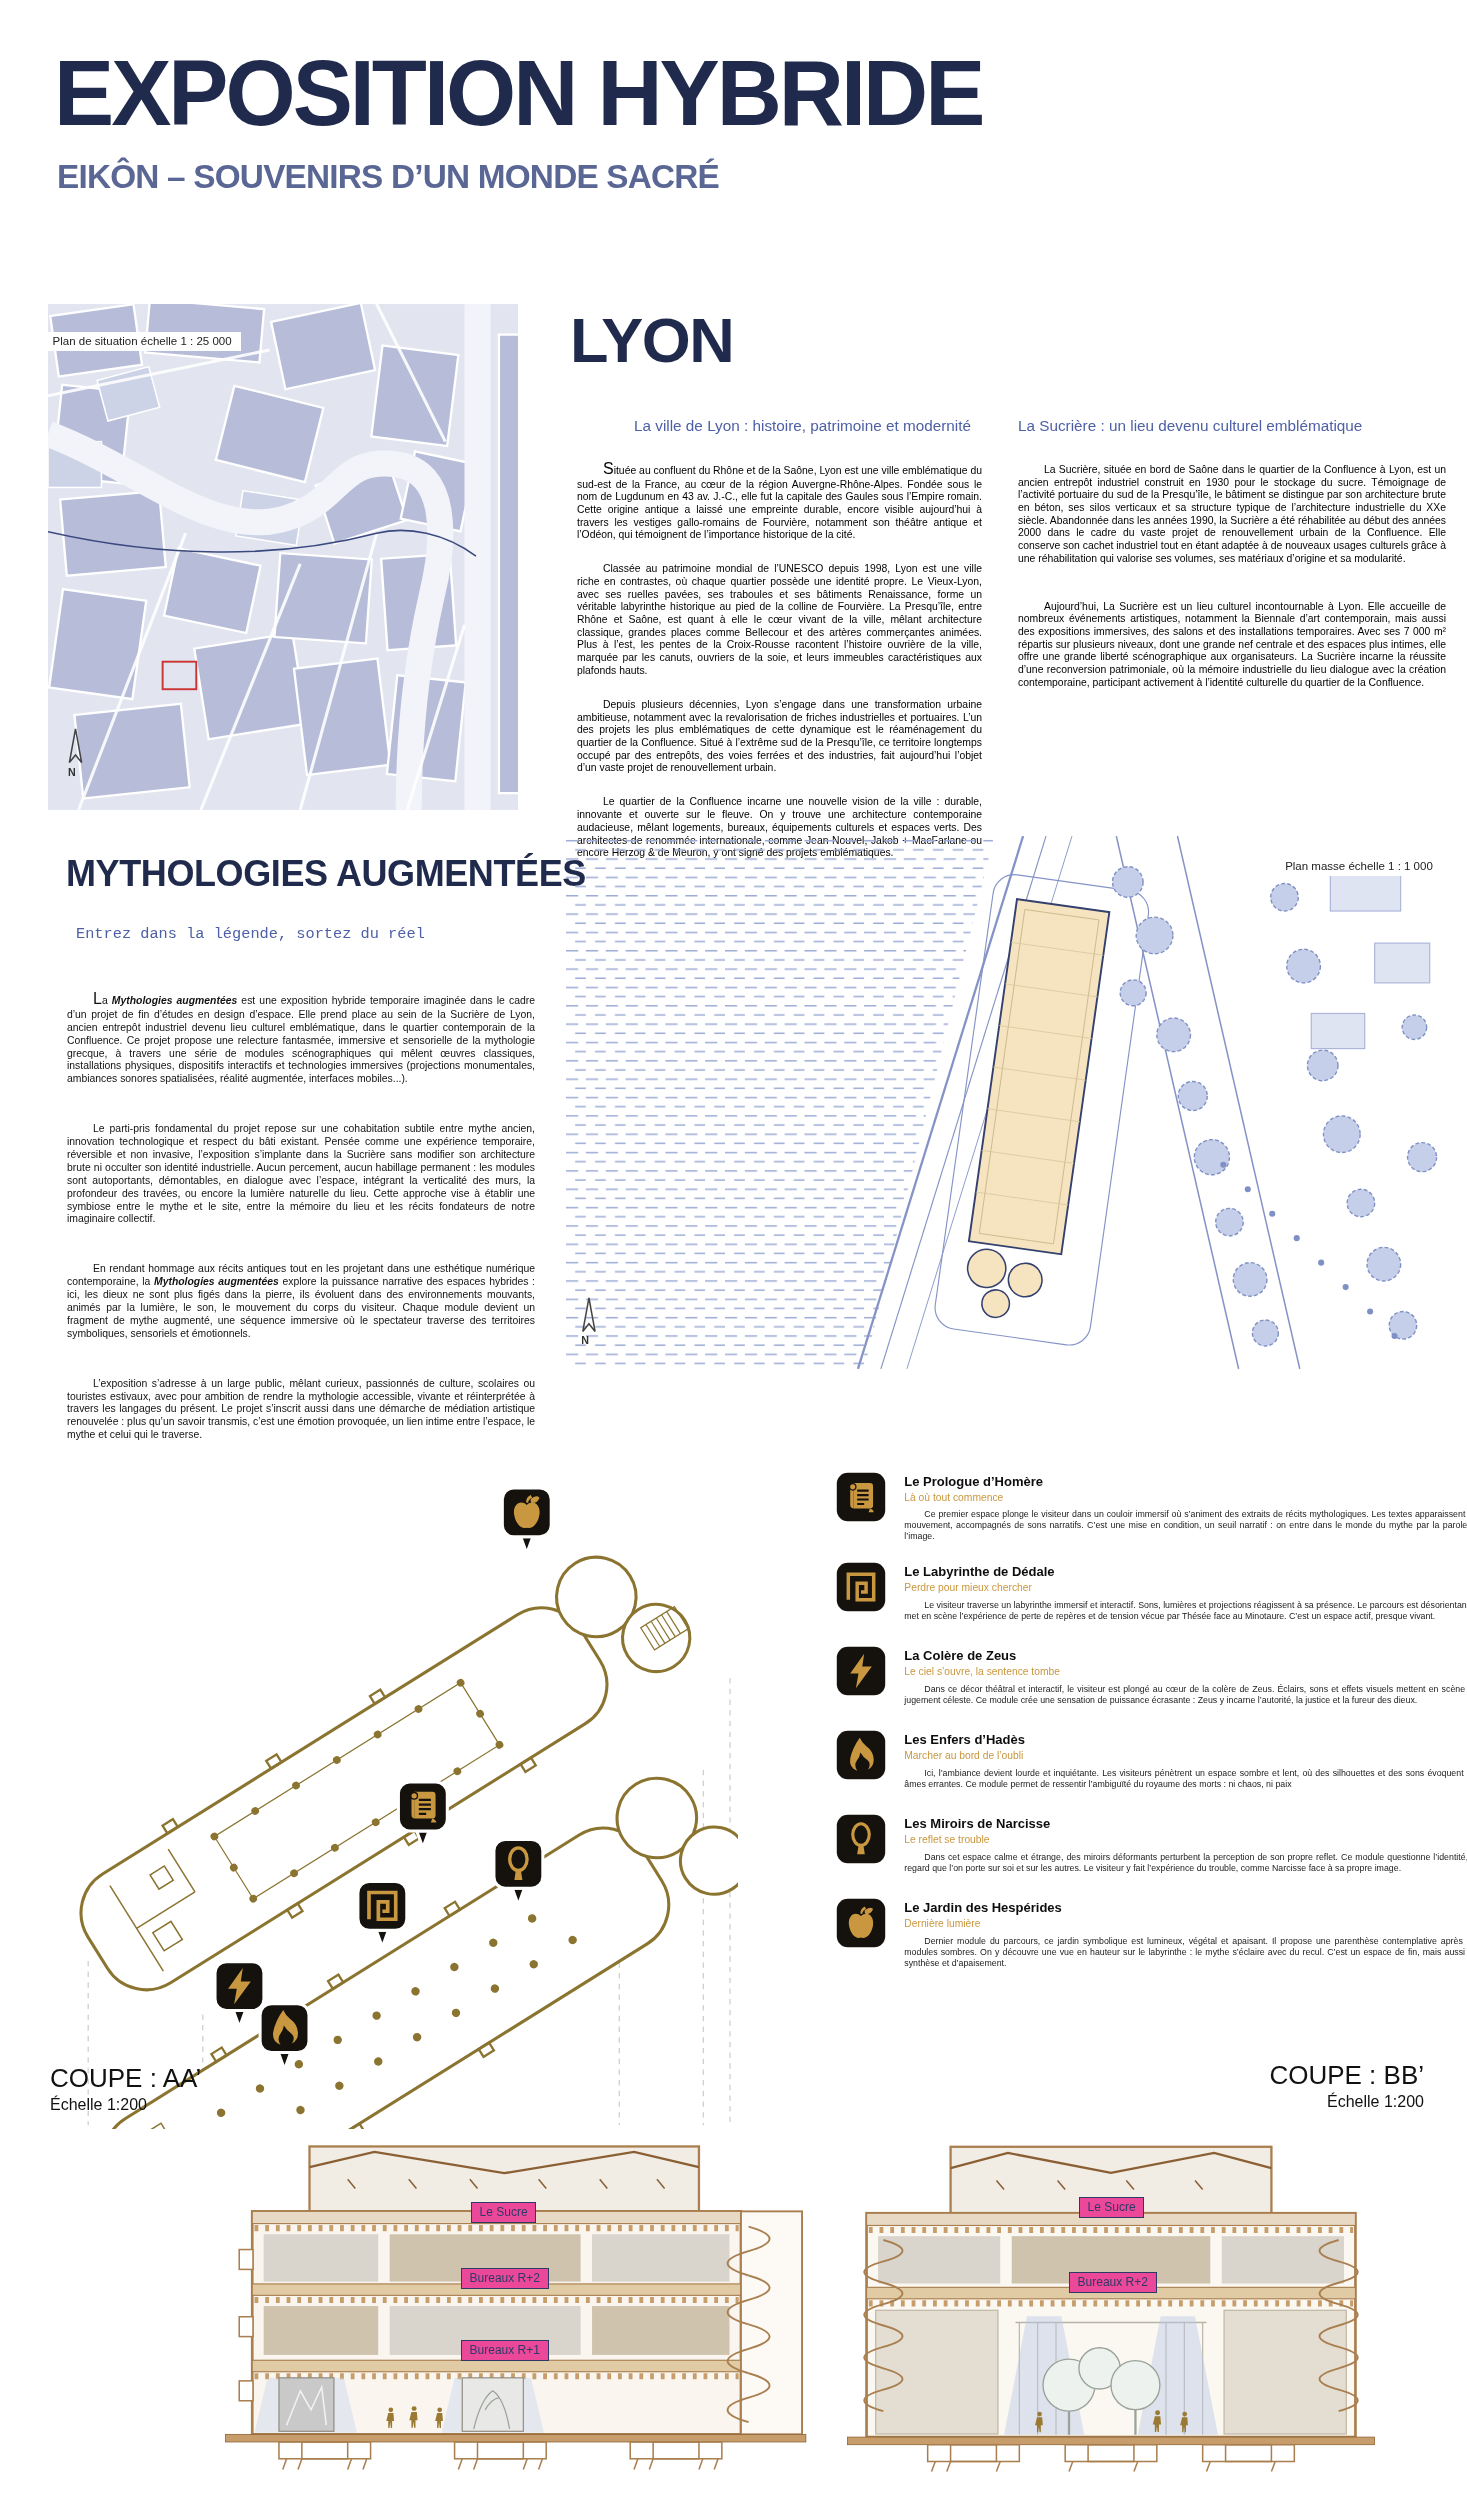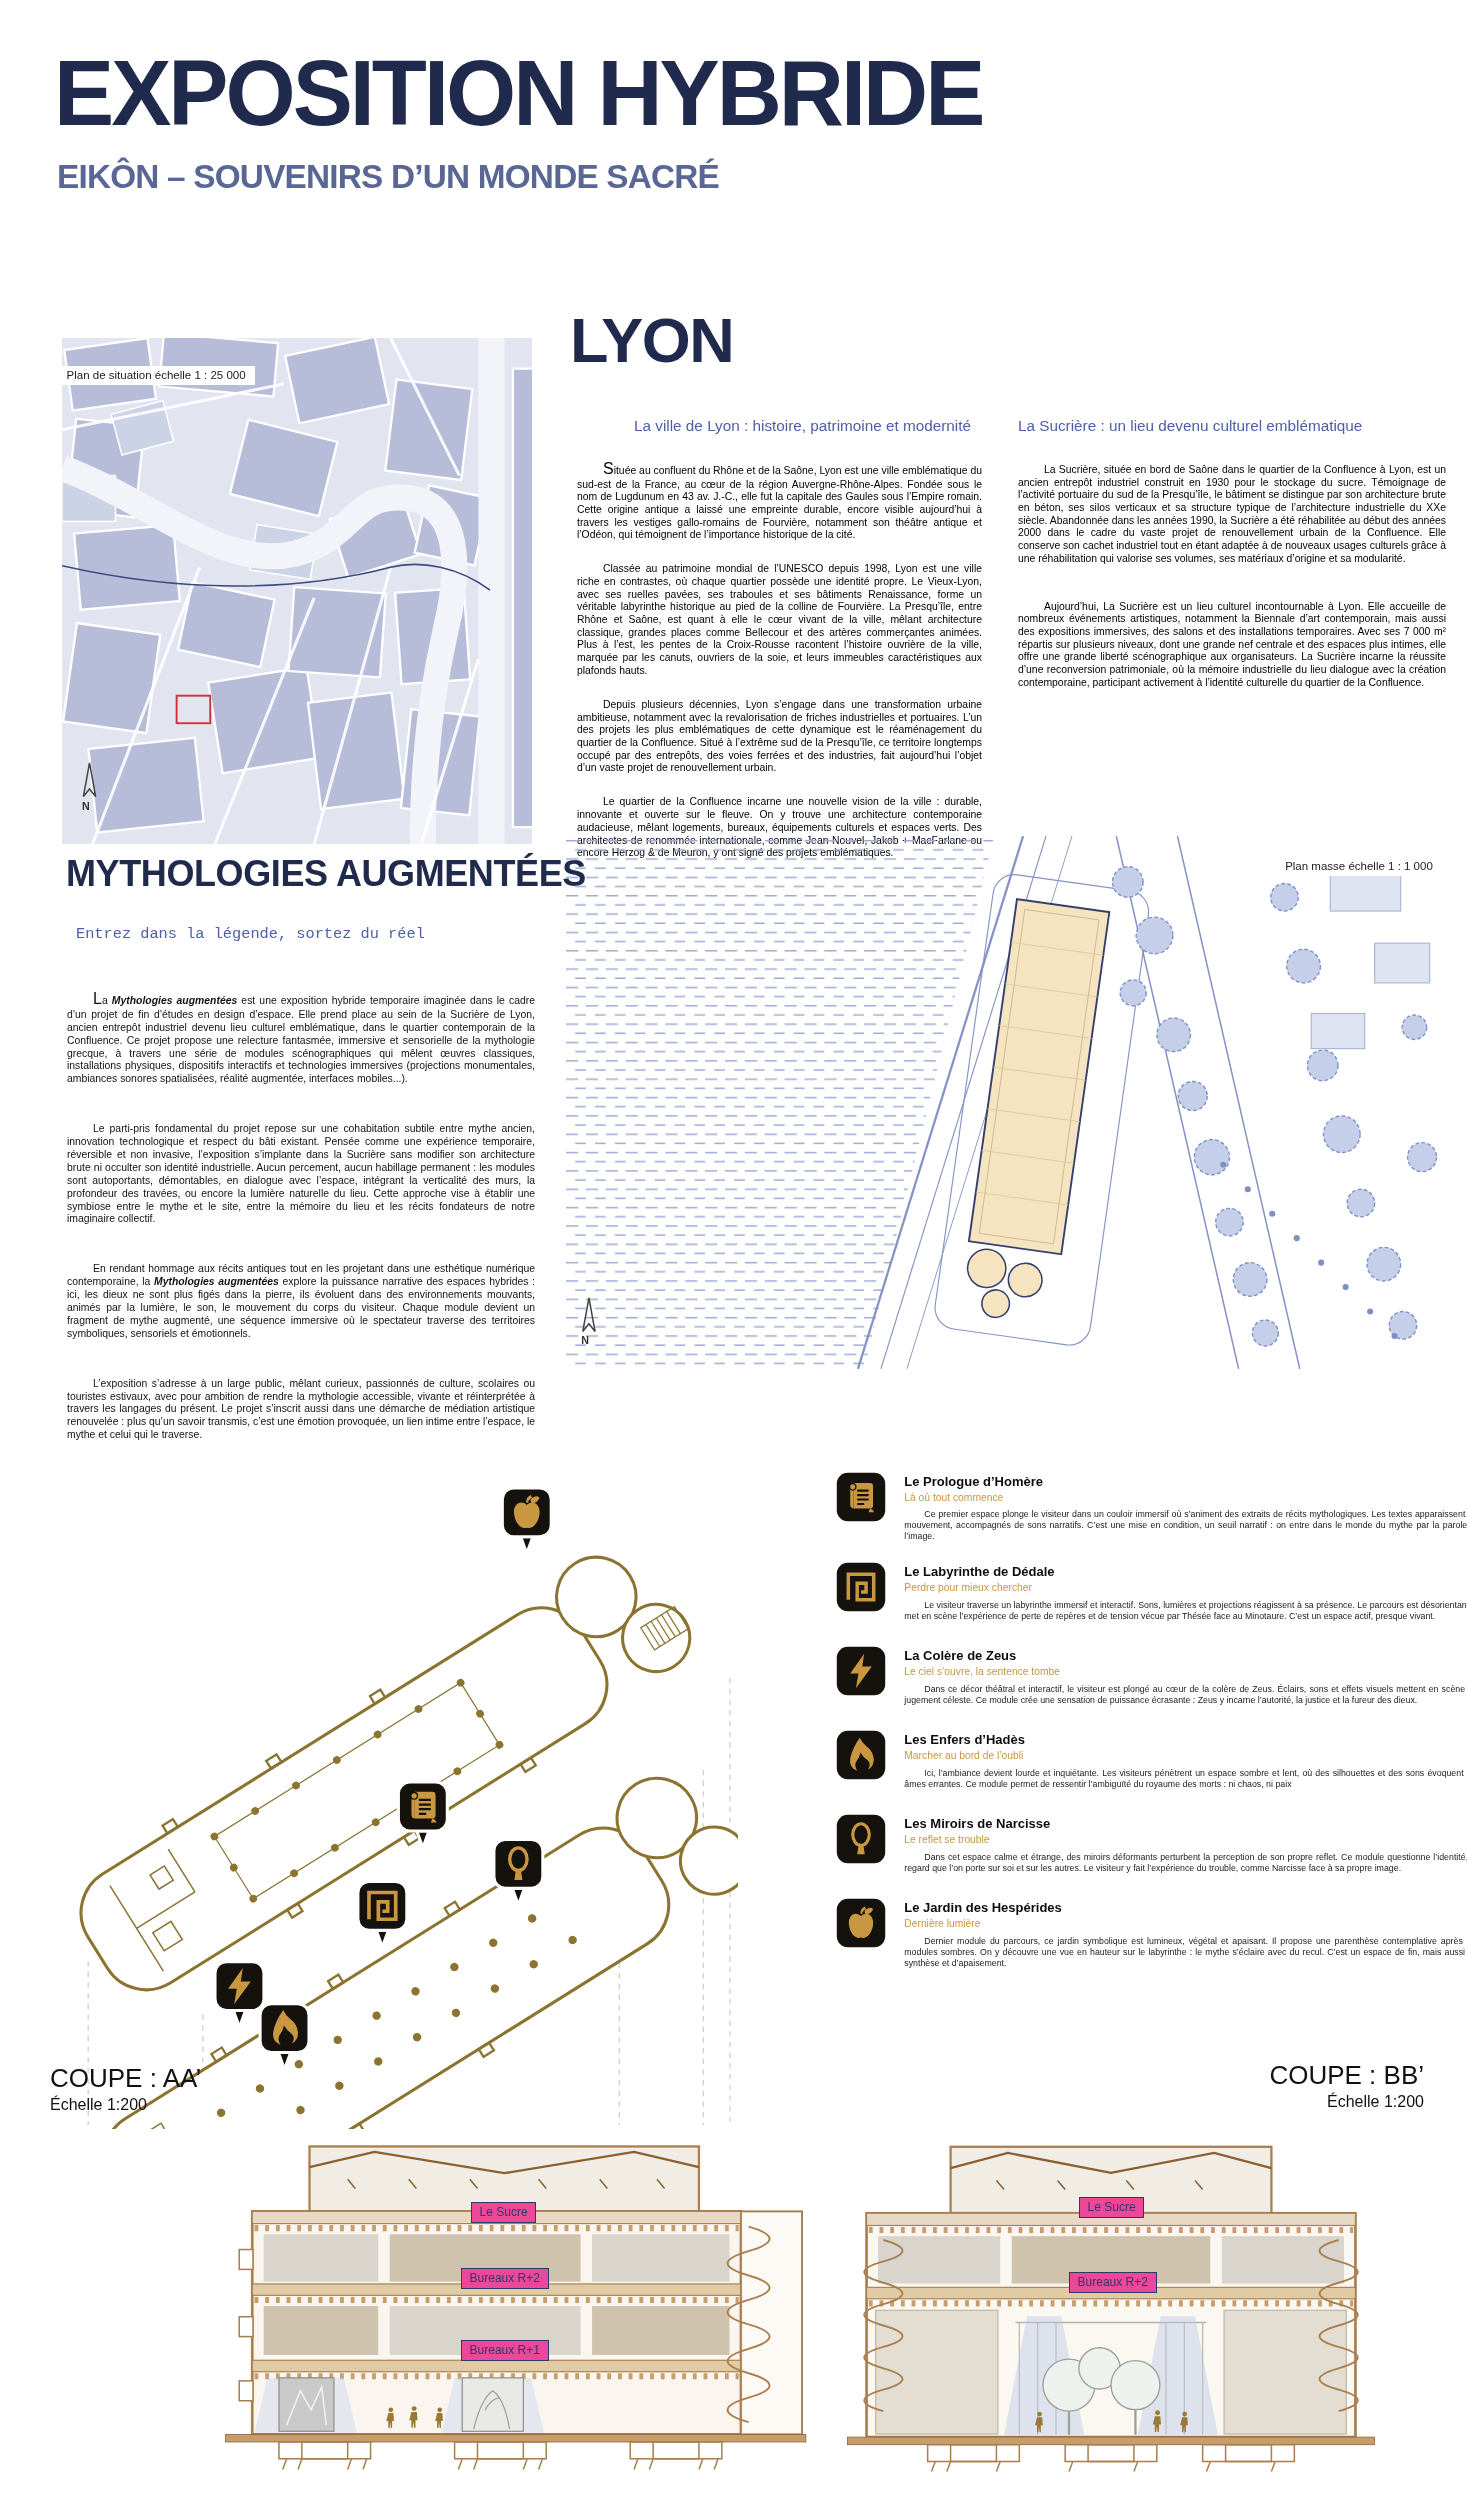--- a/index.html
+++ b/index.html
@@ -5,21 +5,21 @@
   html,body{margin:0;padding:0;background:#fff;}
   #page{position:relative;width:1468px;height:2512px;background:#fff;overflow:hidden;
         font-family:"Liberation Sans",sans-serif;color:#111;}
   .abs{position:absolute;}
   
   .main-title{left:54px;top:40px;font-size:93px;font-weight:800;color:#1f2a4c;
               letter-spacing:-3.1px;transform:scaleX(.97);transform-origin:left top;white-space:nowrap;}
   .sub-title{left:57px;top:157px;font-size:34px;font-weight:800;color:#5a6795;
              letter-spacing:-0.8px;transform:scaleX(.98);transform-origin:left top;white-space:nowrap;}
   
-  .map-wrap{left:62px;top:304px;width:470px;height:506px;margin-top:34px;}
+  .map-wrap{left:48px;top:304px;width:470px;height:506px;}
   .map-label{left:0px;top:27.5px;background:#fff;padding:3.8px 9.2px 3.8px 4.6px;font-size:11.5px;color:#222;white-space:nowrap;}
   .compass{display:flex;flex-direction:column;align-items:center;gap:1.5px;}
   .compass span{font-size:10.7px;font-weight:bold;color:#333;}
   
   .lyon-title{left:570px;top:304px;font-size:63px;font-weight:800;color:#1f2a4c;letter-spacing:-1.5px;}
   .col-head{font-size:15.3px;color:#4d5fa6;}
   .col{font-size:10.4px;line-height:1.22;text-align:justify;color:#000;}
   .col p{margin:0 0 21.4px 0;text-indent:26px;}
   .col.rcol p{margin-bottom:35px;}
   .lead::first-letter{font-size:16px;}

